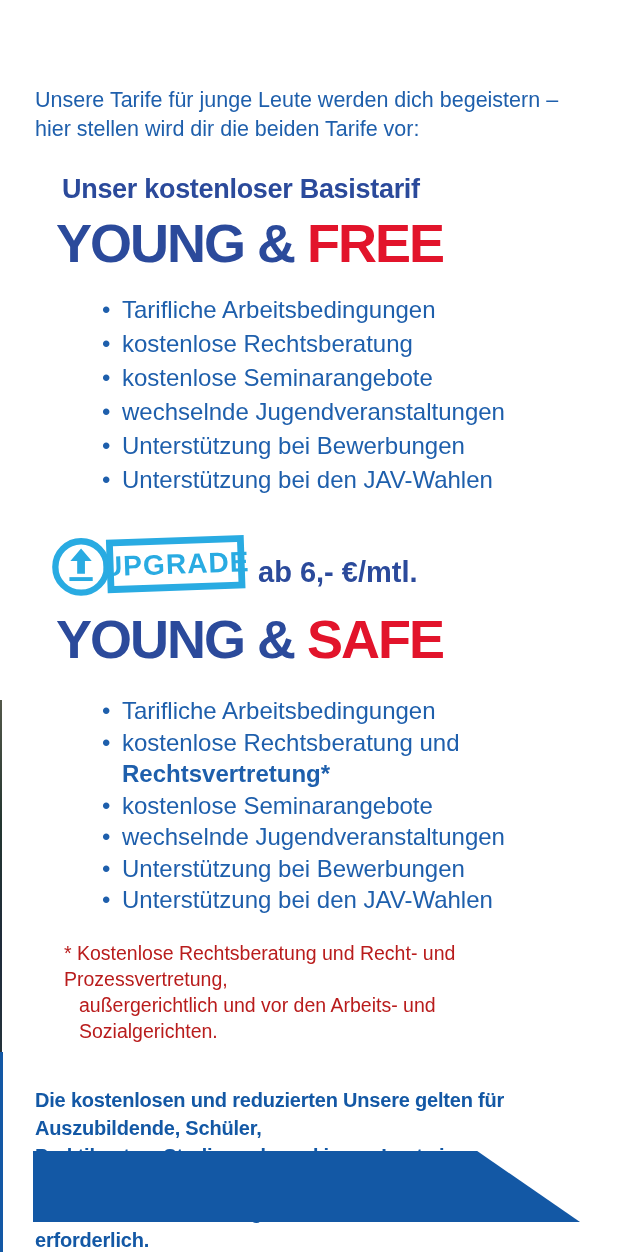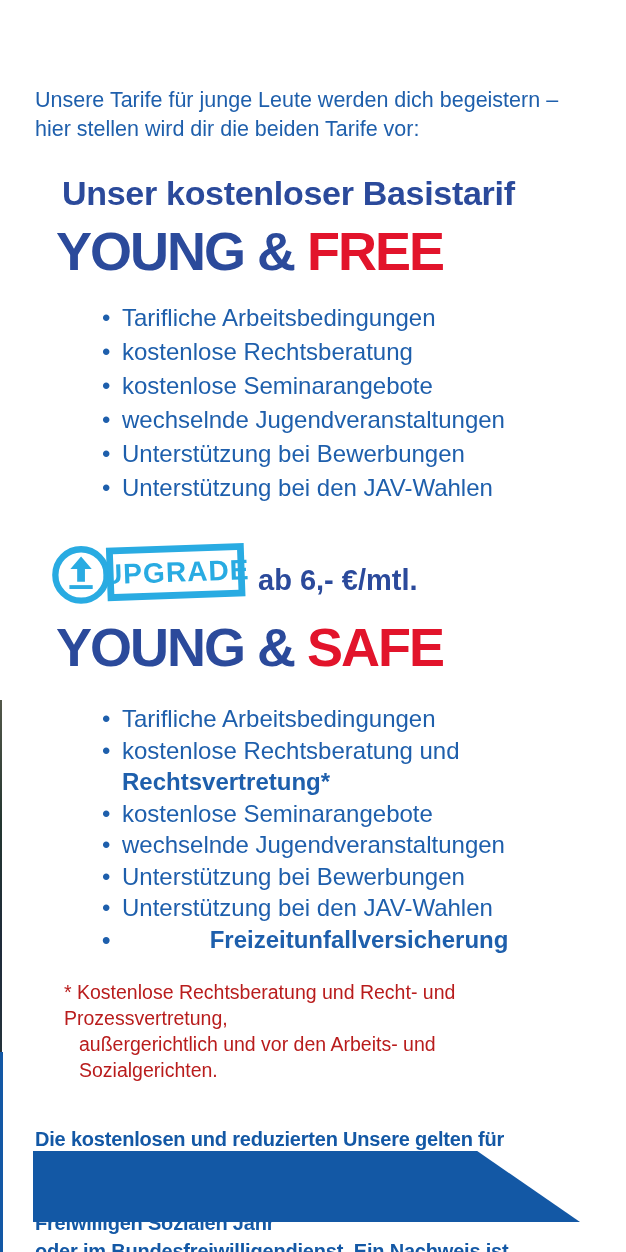--- a/index.html
+++ b/index.html
@@ -13,21 +13,21 @@
   .intro{
     margin:0;
     padding:86px 28px 0 35px;
     font-size:21.5px;
     line-height:29px;
     color:#1E5FAC;
   }
   .subhead{
     margin:0;
     padding:30px 0 0 62px;
-    font-size:34px;
+    font-size:27px;
     font-weight:bold;
     color:#2B4A9B;
     letter-spacing:-0.3px;
   }
   .tariff-title{
     margin:0;
     padding:8px 0 0 56px;
     font-size:54px;
     font-weight:bold;
     letter-spacing:-2px;
@@ -45,21 +45,21 @@
     color:#1E5FAC;
   }
   .benefits.compact{line-height:31.5px;padding-top:26px;}
   .benefits li{position:relative;}
   .benefits li::before{
     content:"\2022";
     position:absolute;
     left:-20px;
     top:0;
   }
-  .bold{font-weight:bold;text-align:center;}
+  .bold{font-weight:bold;}
   .upgrade-row{
     display:flex;
     align-items:center;
     padding:30px 0 0 50px;
   }
   .stamp{width:198px;height:76px;display:block;}
   .price{
     font-size:29px;
     font-weight:bold;
     color:#2B4A9B;
@@ -146,21 +146,20 @@
   <ul class="benefits compact">
     <li>Tarifliche Arbeitsbedingungen</li>
     <li>
       <span>kostenlose Rechtsberatung und</span><br>
       <span class="bold">Rechtsvertretung*</span>
     </li>
     <li>kostenlose Seminarangebote</li>
     <li>wechselnde Jugendveranstaltungen</li>
     <li>Unterstützung bei Bewerbungen</li>
     <li>Unterstützung bei den JAV-Wahlen</li>
-    <li class="bold">Freizeitunfallversicherung</li>
   </ul>
 
   <div class="footnote">
     <div>* Kostenlose Rechtsberatung und Recht- und Prozessvertretung,</div>
     <div class="fn2">außergerichtlich und vor den Arbeits- und Sozialgerichten.</div>
   </div>
 
   <div class="legal">
     <span>Die kostenlosen und reduzierten Unsere gelten für Auszubildende, Schüler,</span><br>
     <span>Praktikanten, Studierende und junge Leute im Freiwilligen Sozialen Jahr</span><br>

